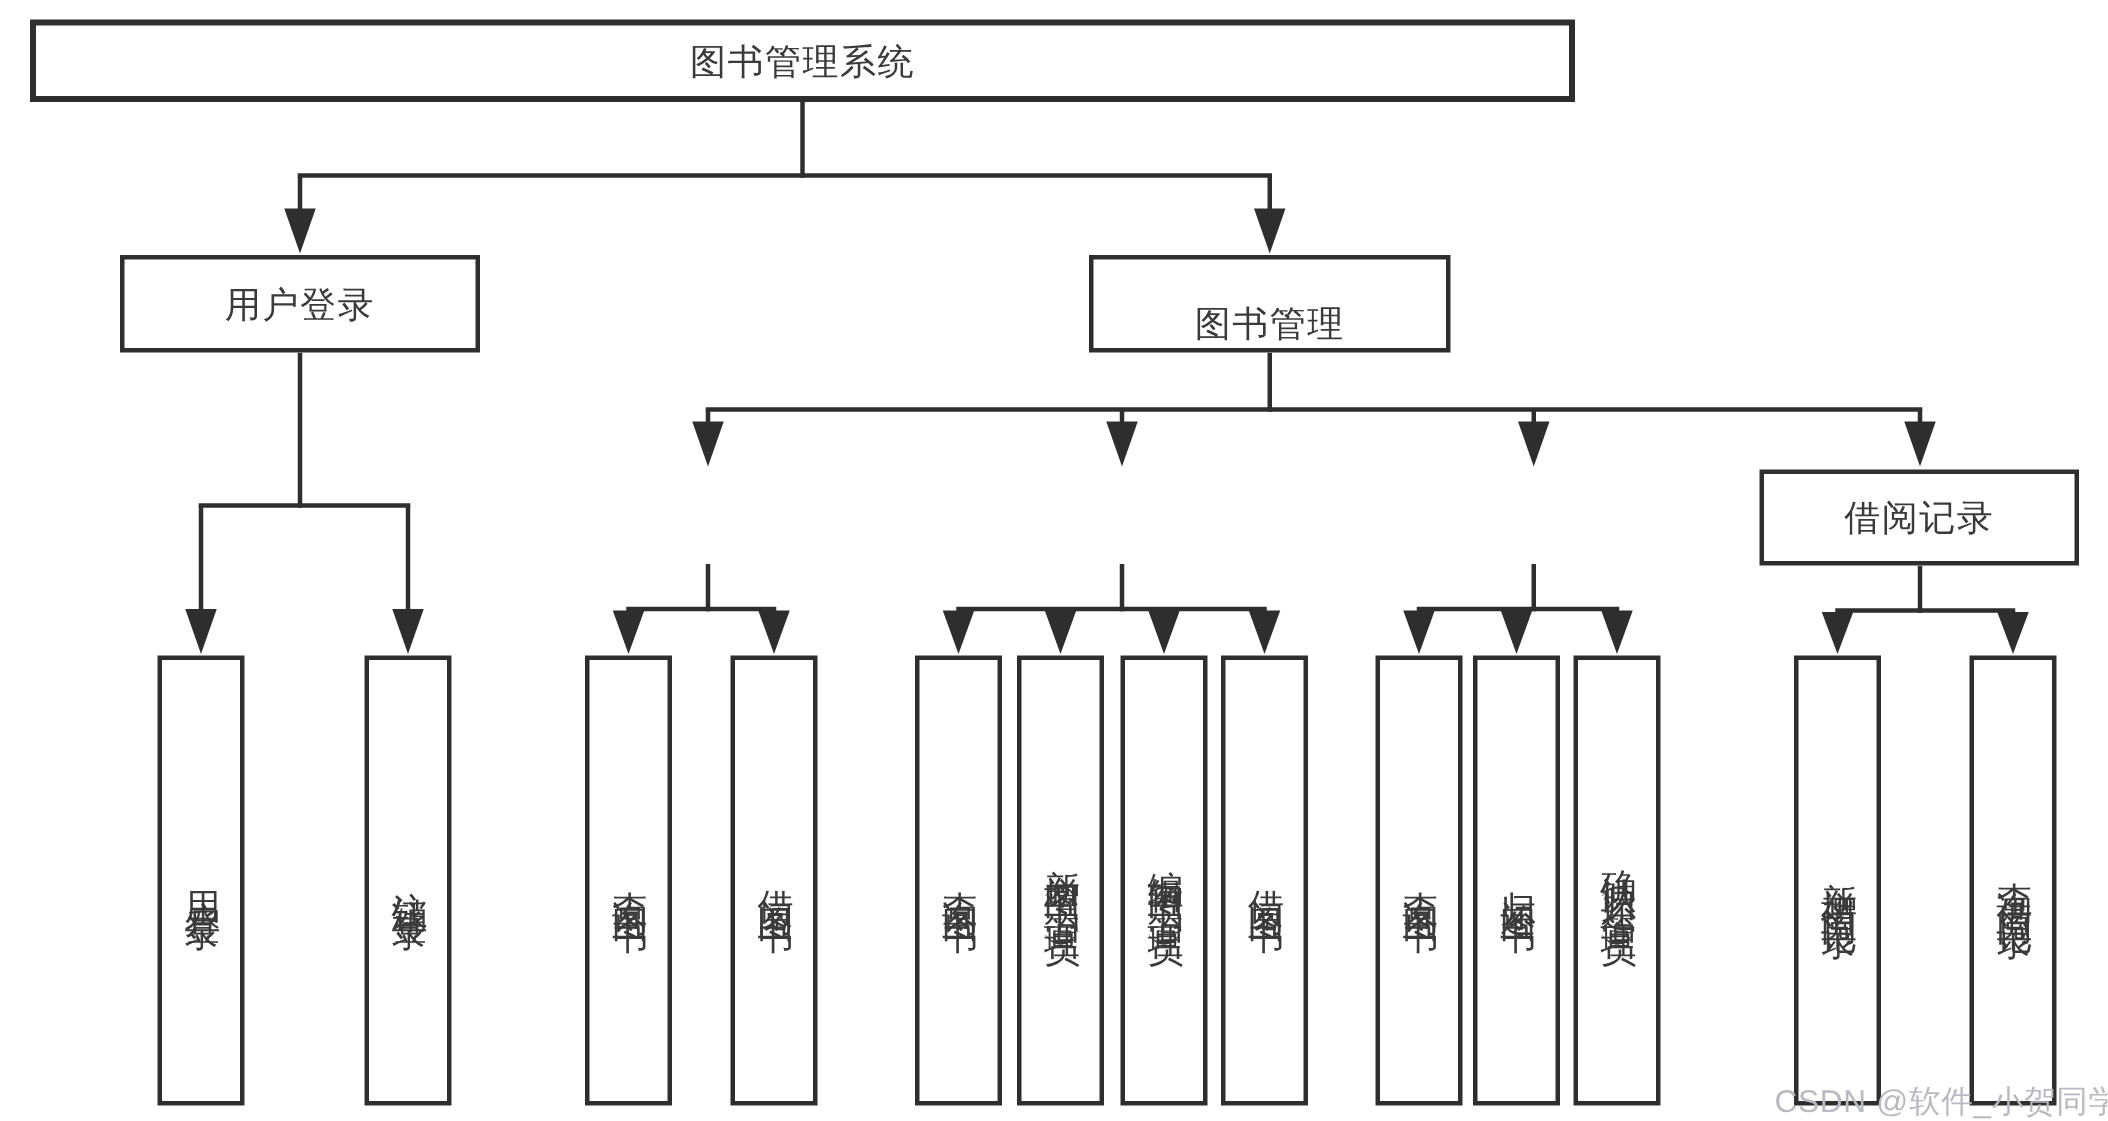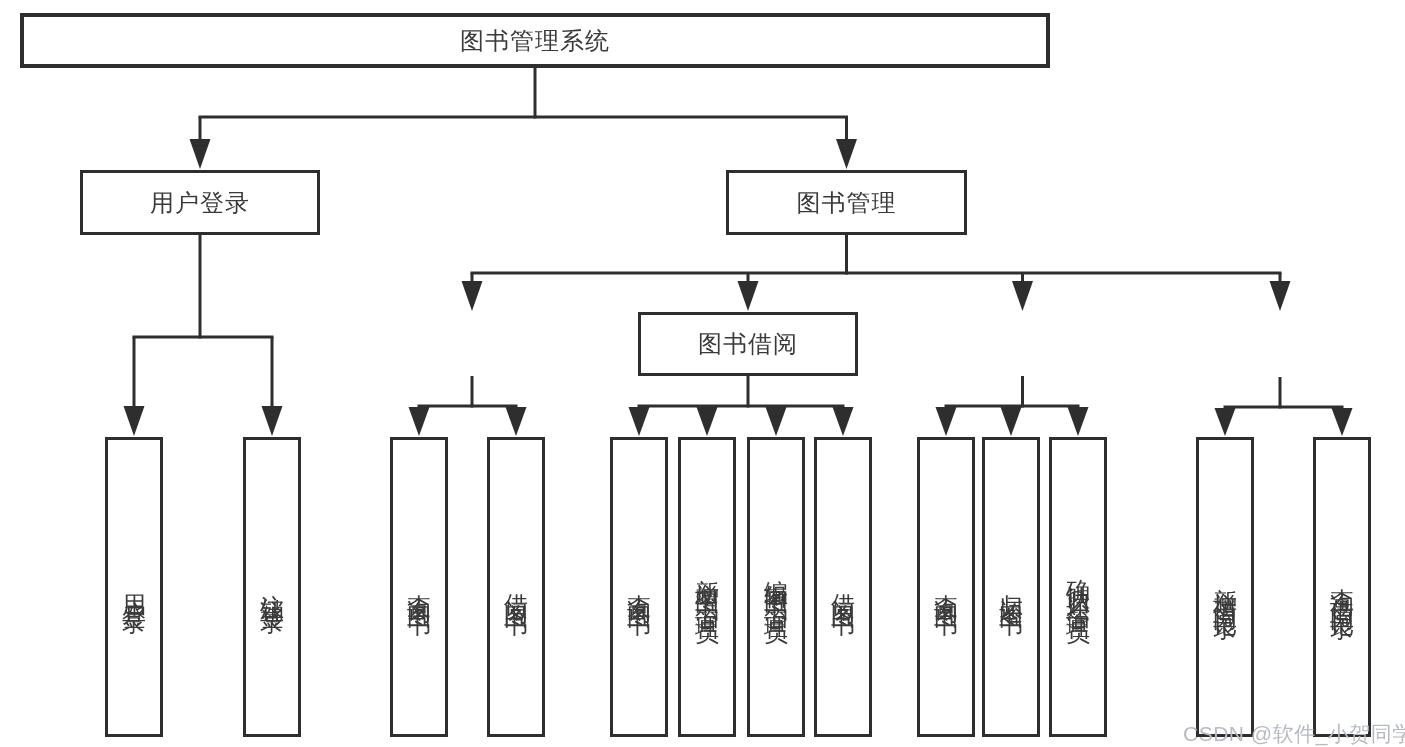--- a/index.html
+++ b/index.html
@@ -120,26 +120,26 @@
     </g>
   </svg>
 
   <div class="node root hbox" style="left:20px;top:13px;width:1030px;height:55px;">
     <span>图书管理系统</span>
   </div>
 
   <div class="node hbox" style="left:80px;top:170px;width:240px;height:65px;">
     <span>用户登录</span>
   </div>
-  <div class="node hbox" style="left:726px;top:170px;width:241px;height:65px;">
+  <div class="node hbox" style="left:726px;top:170px;width:241px;height:65px;align-items:flex-end;">
     <span>图书管理</span>
   </div>
 
-  <div class="node hbox" style="left:638px;top:312px;width:220px;height:64px;">
-    <span>图书借阅</span>
+  <div class="node hbox" style="left:1173px;top:313px;width:213px;height:64px;">
+    <span>借阅记录</span>
   </div>
 
   <div class="node vbox" style="left:105px;top:437px;">
     <span class="vtext">用户登录</span>
   </div>
   <div class="node vbox" style="left:243px;top:437px;">
     <span class="vtext">注销登录</span>
   </div>
 
   <div class="node vbox" style="left:390px;top:437px;">

